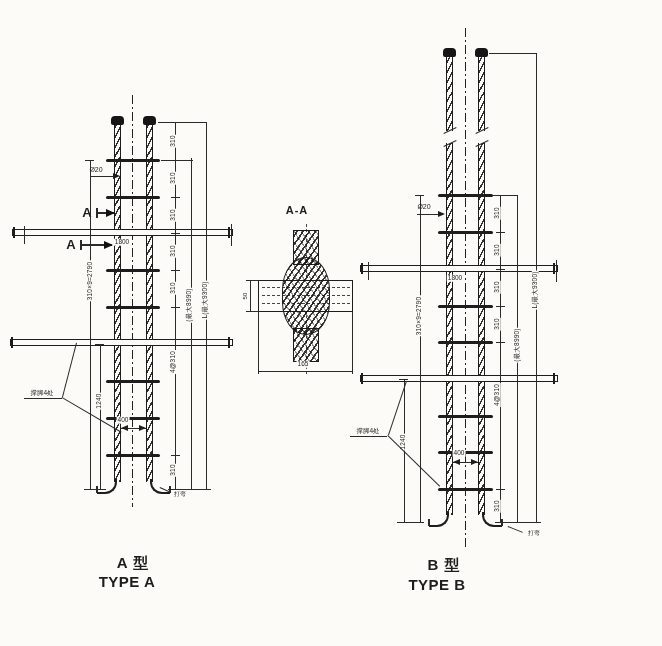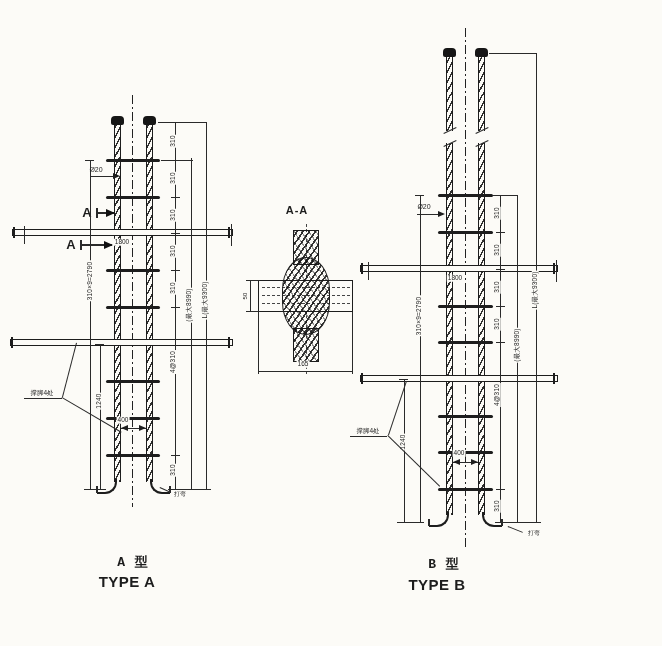--- a/index.html
+++ b/index.html
@@ -17,21 +17,21 @@
   .cap{position:absolute;width:2px;height:11px;background:#1d1d1d;}
   .bolt{position:absolute;width:13px;height:9px;background:#161616;border-radius:4px 4px 2px 2px;}
   .tk{position:absolute;height:1px;width:9px;background:#2a2a2a;}
   .vt{position:absolute;font-size:6.5px;line-height:1;white-space:nowrap;padding:0 1px;background:#fcfbf7;
       transform:translate(-50%,-50%) rotate(-90deg);letter-spacing:.2px;}
   .ht{position:absolute;font-size:6.5px;line-height:1;white-space:nowrap;transform:translate(-50%,-50%);}
   .bg{background:#fcfbf7;padding:0 1px;}
   .f7{font-size:7px;} .f6{font-size:6px;}
   .mk{font-size:13px;font-weight:bold;}
   .sec-t{font-size:11px;font-weight:bold;letter-spacing:1px;}
-  .title-cn{font-size:13px;font-weight:bold;letter-spacing:1px;font-family:Liberation Mono, monospace;}
+  .title-cn{font-size:15px;font-weight:bold;letter-spacing:1px;}
   .title-en{font-size:15px;font-weight:bold;letter-spacing:.5px;}
   .lead{position:absolute;height:1px;background:#2a2a2a;transform-origin:0 0;}
   .arr-r{position:absolute;width:0;height:0;border-top:3px solid transparent;border-bottom:3px solid transparent;border-left:7px solid #1d1d1d;}
   .arr-l{position:absolute;width:0;height:0;border-top:3px solid transparent;border-bottom:3px solid transparent;border-right:7px solid #1d1d1d;}
   .secarr{position:absolute;width:0;height:0;border-top:4.5px solid transparent;border-bottom:4.5px solid transparent;border-left:9px solid #111;}
   .bend{position:absolute;width:20px;height:15px;box-sizing:border-box;}
   .bend.l{border-right:2.6px solid #1d1d1d;border-bottom:2.6px solid #1d1d1d;border-bottom-right-radius:12px;}
   .bend.r{border-left:2.6px solid #1d1d1d;border-bottom:2.6px solid #1d1d1d;border-bottom-left-radius:12px;}
   .hatch{position:absolute;box-sizing:border-box;border:1.6px solid #1d1d1d;
          background:repeating-linear-gradient(-55deg,rgba(20,20,20,.85) 0 1.6px,transparent 1.6px 5px),

